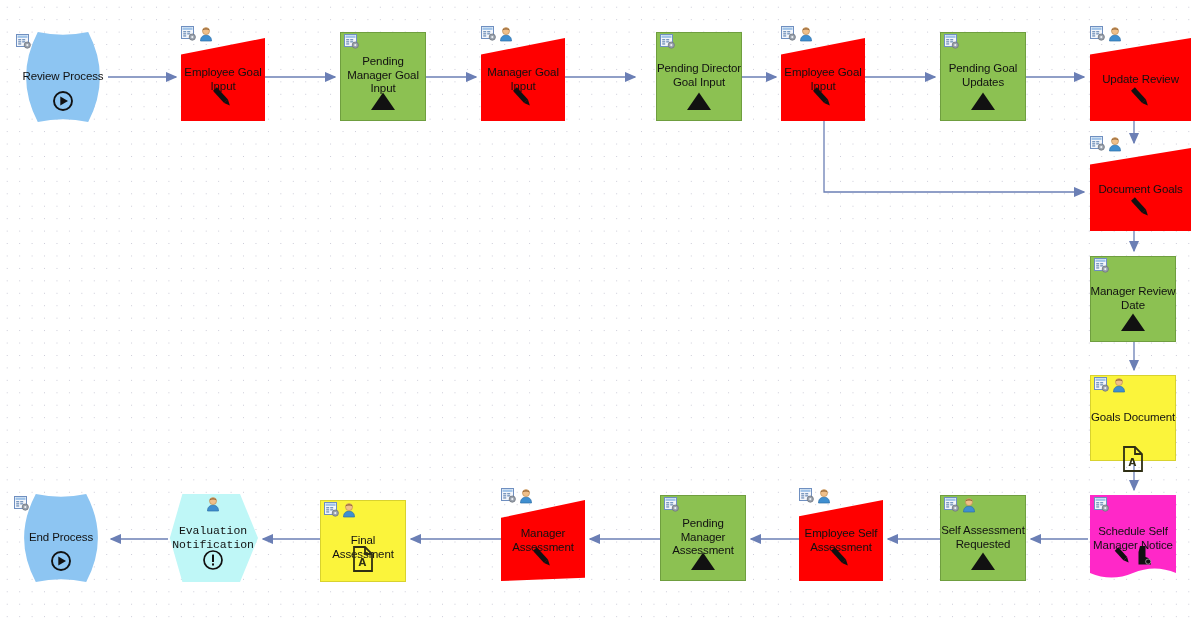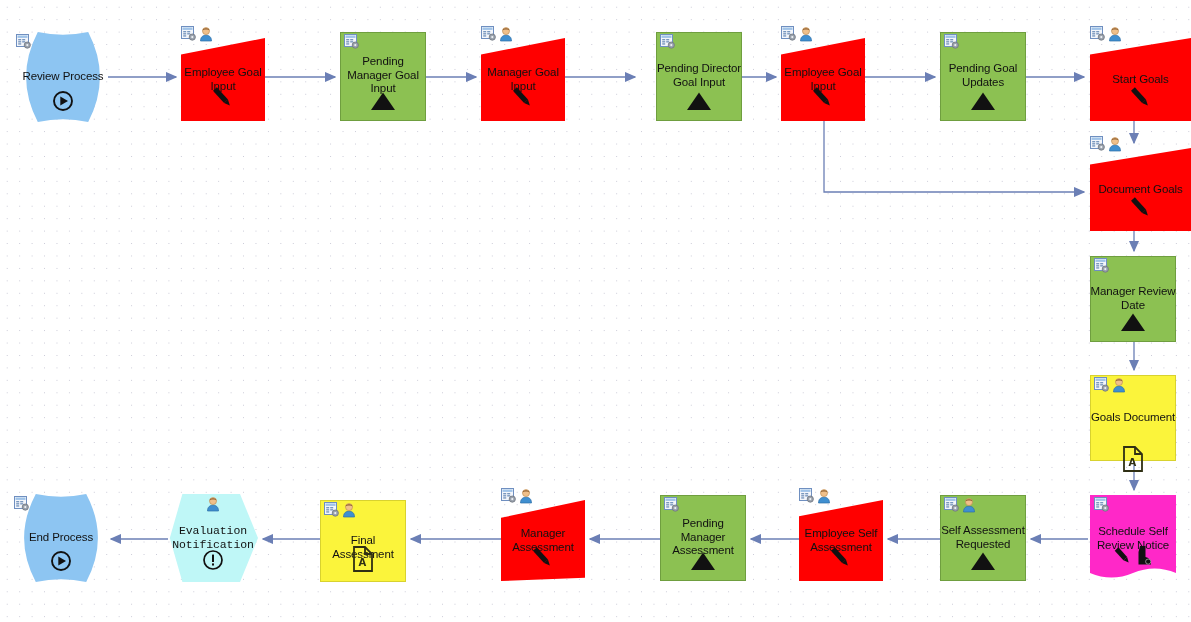--- a/index.html
+++ b/index.html
@@ -286,21 +286,21 @@
       <circle cx="11.3" cy="11.1" r="3.1" fill="#9aa2ad" stroke="#6d747d" stroke-width="0.8"></circle>
       <circle cx="11.3" cy="11.1" r="1.1" fill="#eef0f3"></circle>
     </svg></span>
           <span class="badge-icon" style="display:inline-block;width:16px;height:16px;">
     <svg width="16" height="16" viewBox="0 0 16 16">
       <path d="M2.5,15 C2.5,10.6 5.2,9.2 8,9.2 C10.8,9.2 13.5,10.6 13.5,15 z" fill="#3f8fd0" stroke="#2c6ea6" stroke-width="0.7"></path>
       <circle cx="8" cy="5.1" r="3.5" fill="#f0c08a" stroke="#c08f55" stroke-width="0.7"></circle>
       <path d="M4.5,4.4 C4.8,1.6 11.2,1.6 11.5,4.4 C10.6,3.2 5.4,3.2 4.5,4.4 z" fill="#8a5a2b"></path>
     </svg></span>
         </div>
-        <div class="label" style="top: 35px;">Start Goals</div>
+        <div class="label" style="top: 35px;">Update Review</div>
         <div class="glyph" style="bottom: 6px;"><span style="display:inline-block;">
     <svg width="26" height="26" viewBox="0 0 26 26">
       <g transform="rotate(-42 13 13)">
         <rect x="10.4" y="2.5" width="5.2" height="15" fill="#111"></rect>
         <polygon points="10.4,17.5 15.6,17.5 13,23.2" fill="#111"></polygon>
         <rect x="10.4" y="1" width="5.2" height="2" fill="#111"></rect>
       </g>
     </svg></span></div>
       </div>
       <div class="node" style="left: 1090px; top: 148px; width: 101px; height: 83px;">
@@ -406,21 +406,21 @@
       <rect x="2.2" y="5.2" width="3" height="1.1" fill="#5a7fae"></rect>
       <rect x="6.2" y="5.2" width="3" height="1.1" fill="#5a7fae"></rect>
       <rect x="2.2" y="7.3" width="3" height="1.1" fill="#5a7fae"></rect>
       <rect x="6.2" y="7.3" width="3" height="1.1" fill="#5a7fae"></rect>
       <rect x="2.2" y="9.4" width="3" height="1.1" fill="#5a7fae"></rect>
       <circle cx="11.3" cy="11.1" r="3.1" fill="#9aa2ad" stroke="#6d747d" stroke-width="0.8"></circle>
       <circle cx="11.3" cy="11.1" r="1.1" fill="#eef0f3"></circle>
     </svg></span>
         </div>
         <div class="label" style="top: 30px;">Schedule Self
-Review Notice</div>
+Manager Notice</div>
         <div class="glyph" style="bottom: 10px;"><span style="display:inline-block;">
     <svg width="46" height="26" viewBox="0 0 46 26">
       <g transform="rotate(-42 13 13)">
         <rect x="10.4" y="3.5" width="5" height="13" fill="#111"></rect>
         <polygon points="10.4,16.5 15.4,16.5 12.9,21.6" fill="#111"></polygon>
       </g>
       <path d="M30,3 L35.5,3 L35.5,14 C38.6,15 41,16.6 41,19.2 L41,21.5 L28.5,21.5 L28.5,9 z" fill="#111"></path>
       <circle cx="38.2" cy="18.6" r="2.6" fill="#111" stroke="#aaa" stroke-width="0.8"></circle>
     </svg></span></div>
       </div>

